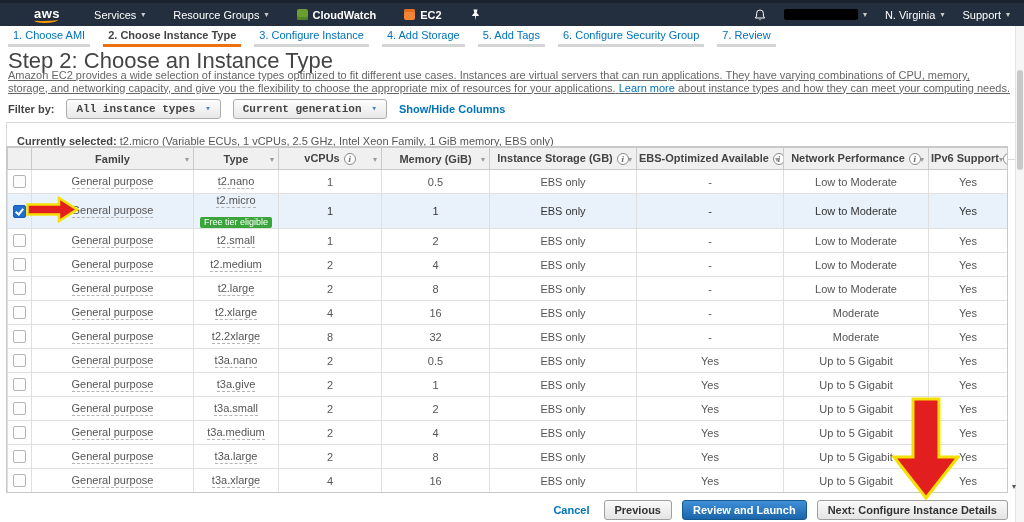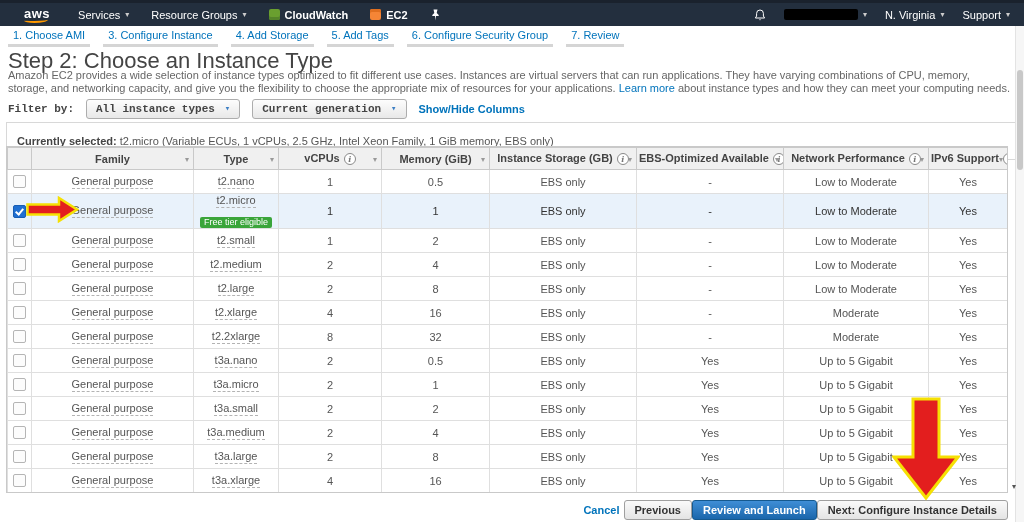--- a/index.html
+++ b/index.html
@@ -1,45 +1,45 @@
 <!DOCTYPE html>
 <html><head>
 <meta charset="utf-8">
 <style>
   html,body{margin:0;padding:0;background:#fff;}
   body{width:1024px;height:522px;overflow:hidden;font-family:"Liberation Sans",sans-serif;font-size:11px;color:#444;}
   .page{position:absolute;top:0;left:0;width:1024px;height:522px;overflow:hidden;background:#fff;}
 
   
   .navbar{position:absolute;top:0;left:0;width:1024px;height:26px;background:#232f3e;border-top:3px solid #1a222d;box-sizing:border-box;display:flex;align-items:center;color:#fff;}
-  .nav-left{display:flex;align-items:center;gap:22px;margin-left:18px;}
+  .nav-left{display:flex;align-items:center;gap:28px;margin-left:28px;}
   .aws-logo{position:relative;font-weight:bold;font-size:13px;letter-spacing:0.5px;padding:0 6px 2px 6px;}
   .aws-logo::after{content:"";position:absolute;left:6px;right:8px;bottom:0px;height:4px;border-bottom:2px solid #ff9900;border-radius:0 0 60% 45%;}
   .nav-item{display:flex;align-items:center;gap:5px;font-size:11px;color:#fff;cursor:pointer;white-space:nowrap;}
   .caret{font-size:8px;color:#ccc;line-height:1;}
   .svc-icon{width:11px;height:11px;border-radius:2px;display:inline-block;}
   .cw{background:#6a9f2f;box-shadow:inset 0 -3px 0 #55842a;}
   .ec2{background:#f58536;box-shadow:inset 0 3px 0 #e06f1f;}
   .nav-right{margin-left:auto;display:flex;align-items:center;gap:18px;margin-right:14px;}
   .bell{width:12px;height:12px;display:inline-block;}
   .redacted{width:74px;height:11px;background:#000;border-radius:2px;display:inline-block;}
 
   
   .steps-bar{position:absolute;top:26px;left:0;width:1024px;height:21px;display:flex;gap:13px;padding-left:8px;box-sizing:border-box;background:#fff;text-align:right;}
   .step{color:#0073bb;padding:3px 5px 2px 5px;border-bottom:3px solid #d5d5d5;cursor:pointer;white-space:nowrap;}
   .step.active{color:#444;font-weight:bold;border-bottom:3px solid #ec7211;}
 
   
   .page-title{position:absolute;top:48px;left:8px;font-size:22px;font-weight:normal;color:#444;margin:0;}
-  .desc{position:absolute;top:69px;left:8px;width:1002px;line-height:12.5px;color:#666;}
+  .desc{position:absolute;top:69px;left:8px;width:1002px;line-height:12.5px;color:#666;text-decoration:underline;}
   .link{color:#0073bb;cursor:pointer;text-decoration:none;}
 
   
   .filter-row{position:absolute;top:99px;left:8px;display:flex;align-items:center;gap:12px;}
-  .filter-label{font-weight:bold;color:#444;font-family:Liberation Mono, monospace;}
+  .filter-label{font-weight:bold;color:#444;}
   .dropdown{display:flex;align-items:center;gap:10px;background:linear-gradient(#fdfdfd,#e8e8e8);border:1px solid #adadad;border-radius:3px;padding:3px 9px;font-weight:bold;color:#444;cursor:pointer;font-family:Liberation Mono, monospace;}
   .dropdown .caret{color:#3d7fc4;font-size:9px;}
   .showhide{font-weight:bold;}
 
   
   .summary-box{position:absolute;top:122px;left:6px;width:1020px;box-sizing:border-box;border:1px solid #d8d8d8;background:#fff;padding:12px 10px;color:#555;}
   .summary-box b{color:#444;}
 
   
   .table-viewport{position:absolute;top:146px;left:6px;width:1002px;height:347px;overflow:hidden;border:1px solid #c9c9c9;box-sizing:border-box;background:#a21caf;}
@@ -54,21 +54,21 @@
   .info-icon{display:inline-block;width:10px;height:10px;margin-left:4px;border:1px solid #8a8a8a;border-radius:50%;font:italic bold 8px/10px "DejaVu Serif",serif;color:#777;background:#fff;text-align:center;vertical-align:middle;}
   .dashed{color:#555;border-bottom:1px dashed #b3b3b3;cursor:pointer;line-height:13px;display:inline-block;}
   .free-badge{display:inline-block;margin:9px auto 0 auto;background:#3aa53a;color:#fff;font-size:9px;line-height:11px;padding:0 4px;border-radius:2px;}
   .itable td.type-cell{line-height:12px;}
   .cb-col{width:24px;}
   .cb{width:11px;height:11px;margin:0 auto;border:1px solid #b5b5b5;border-radius:2px;background:#fcfcfc;cursor:pointer;position:relative;}
   .cb.checked{background:#1f6fd1;border-color:#185db3;}
   .cb.checked::after{content:"";position:absolute;left:3px;top:1px;width:3px;height:6px;border:solid #fff;border-width:0 2px 2px 0;transform:rotate(40deg);}
 
   
-  .footer{position:absolute;top:497px;left:0;width:1024px;height:25px;background:#fff;display:flex;align-items:center;justify-content:flex-end;padding-right:16px;box-sizing:border-box;}
+  .footer{position:absolute;top:497px;left:0;width:1024px;height:25px;background:#fff;display:flex;align-items:center;justify-content:flex-end;gap:10px;padding-right:16px;box-sizing:border-box;}
   .btn{border-radius:3px;padding:3px 10px;font-size:11px;font-weight:bold;cursor:pointer;white-space:nowrap;}
   .btn-default{background:linear-gradient(#fafafa,#e4e4e4);border:1px solid #9f9f9f;color:#333;}
   .btn-primary{background:linear-gradient(#3f8ed6,#1a66ab);border:1px solid #15598f;color:#fff;}
   .cancel-link{color:#0073bb;font-weight:bold;cursor:pointer;margin-right:4px;}
 
   
   .arrow-overlay{position:absolute;z-index:50;pointer-events:none;}
   #arrow-right{left:26px;top:196px;}
   #arrow-down{left:892px;top:397px;}
 
@@ -124,20 +124,21 @@
       </span>
       <span class="nav-item">
         <span>Support</span>
         <span class="caret">▾</span>
       </span>
     </div>
   </div>
 
   <div class="steps-bar">
       <span class="step">1. Choose AMI</span>
+      <span class="step active">2. Choose Instance Type</span>
       <span class="step">3. Configure Instance</span>
       <span class="step">4. Add Storage</span>
       <span class="step">5. Add Tags</span>
       <span class="step">6. Configure Security Group</span>
       <span class="step">7. Review</span>
     </div>
 
   <h1 class="page-title">Step 2: Choose an Instance Type</h1>
   <div class="desc">
     <span>Amazon EC2 provides a wide selection of instance types optimized to fit different use cases. Instances are virtual servers that can run applications. They have varying combinations of CPU, memory, storage, and networking capacity, and give you the flexibility to choose the appropriate mix of resources for your applications.</span>
@@ -292,21 +293,21 @@
             <td>EBS only</td>
             <td>Yes</td>
             <td>Up to 5 Gigabit</td>
             <td>Yes</td>
           </tr>
           <tr>
             <td class="cb-col">
               <div class="cb"></div>
             </td>
             <td><span class="dashed">General purpose</span></td>
-            <td class="type-cell"><span class="dashed">t3a.micro</span></td>
+            <td class="type-cell"><span class="dashed">t3a.give</span></td>
             <td>2</td>
             <td>1</td>
             <td>EBS only</td>
             <td>Yes</td>
             <td>Up to 5 Gigabit</td>
             <td>Yes</td>
           </tr>
           <tr>
             <td class="cb-col">
               <div class="cb"></div>

